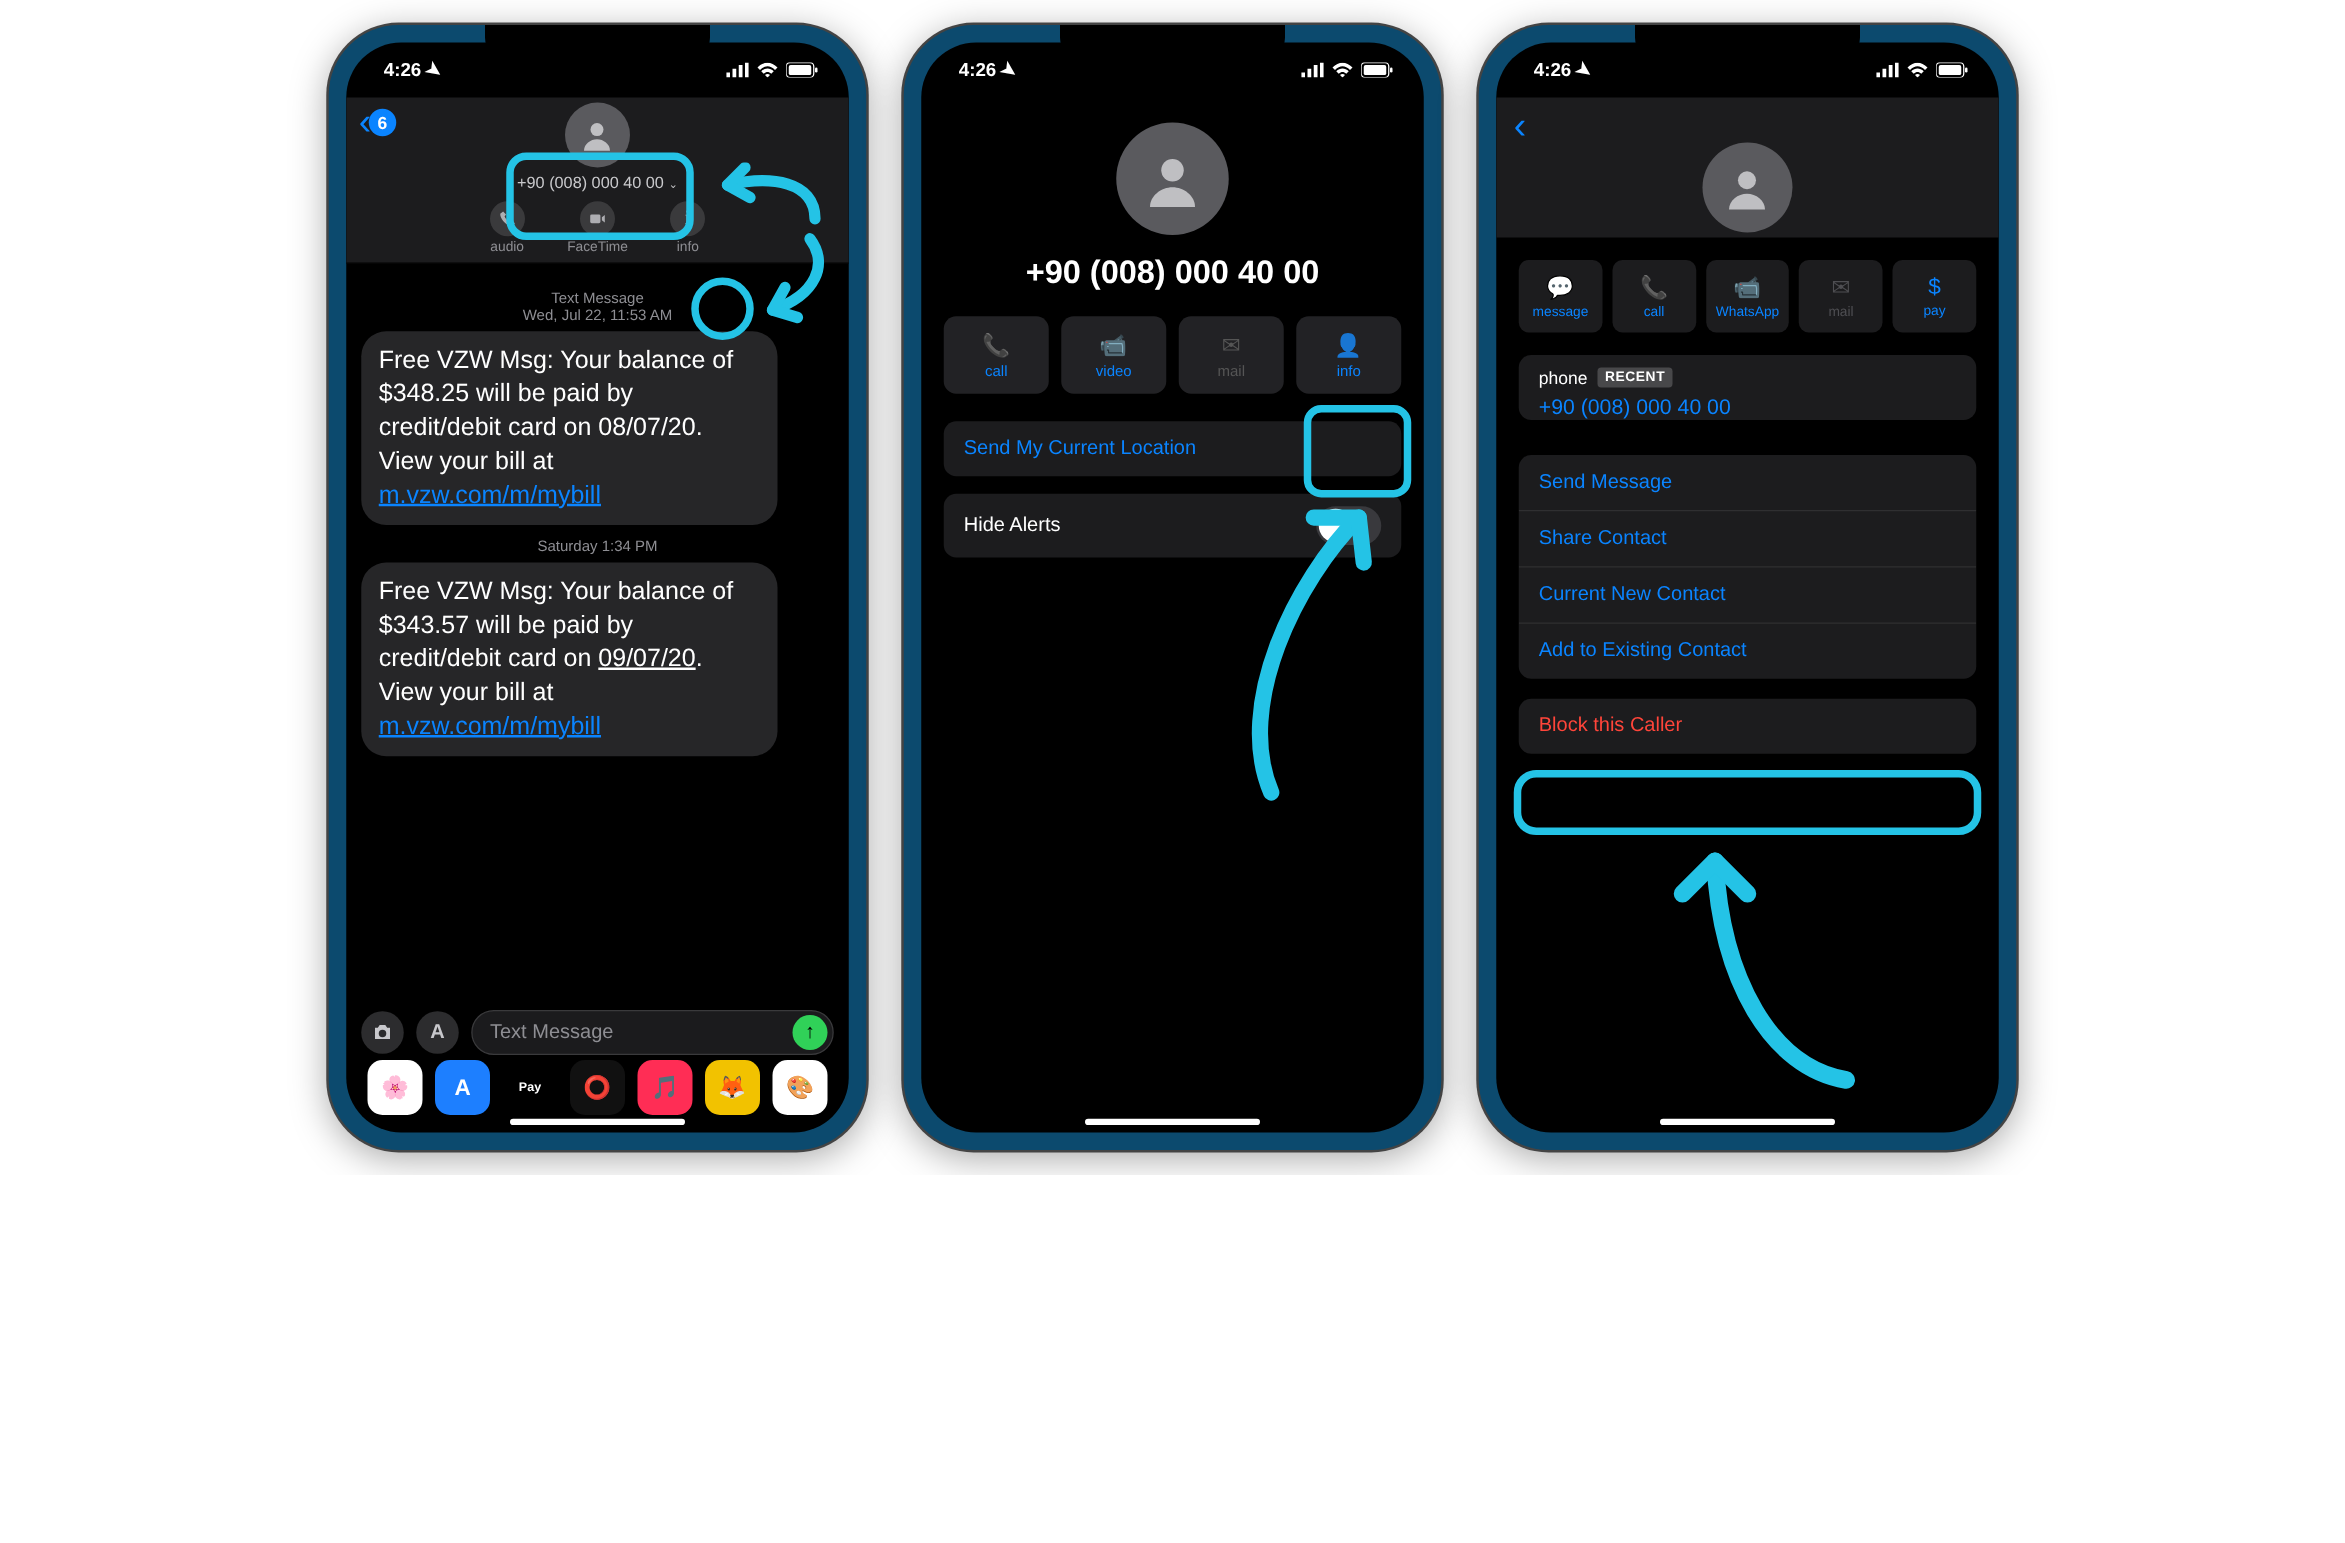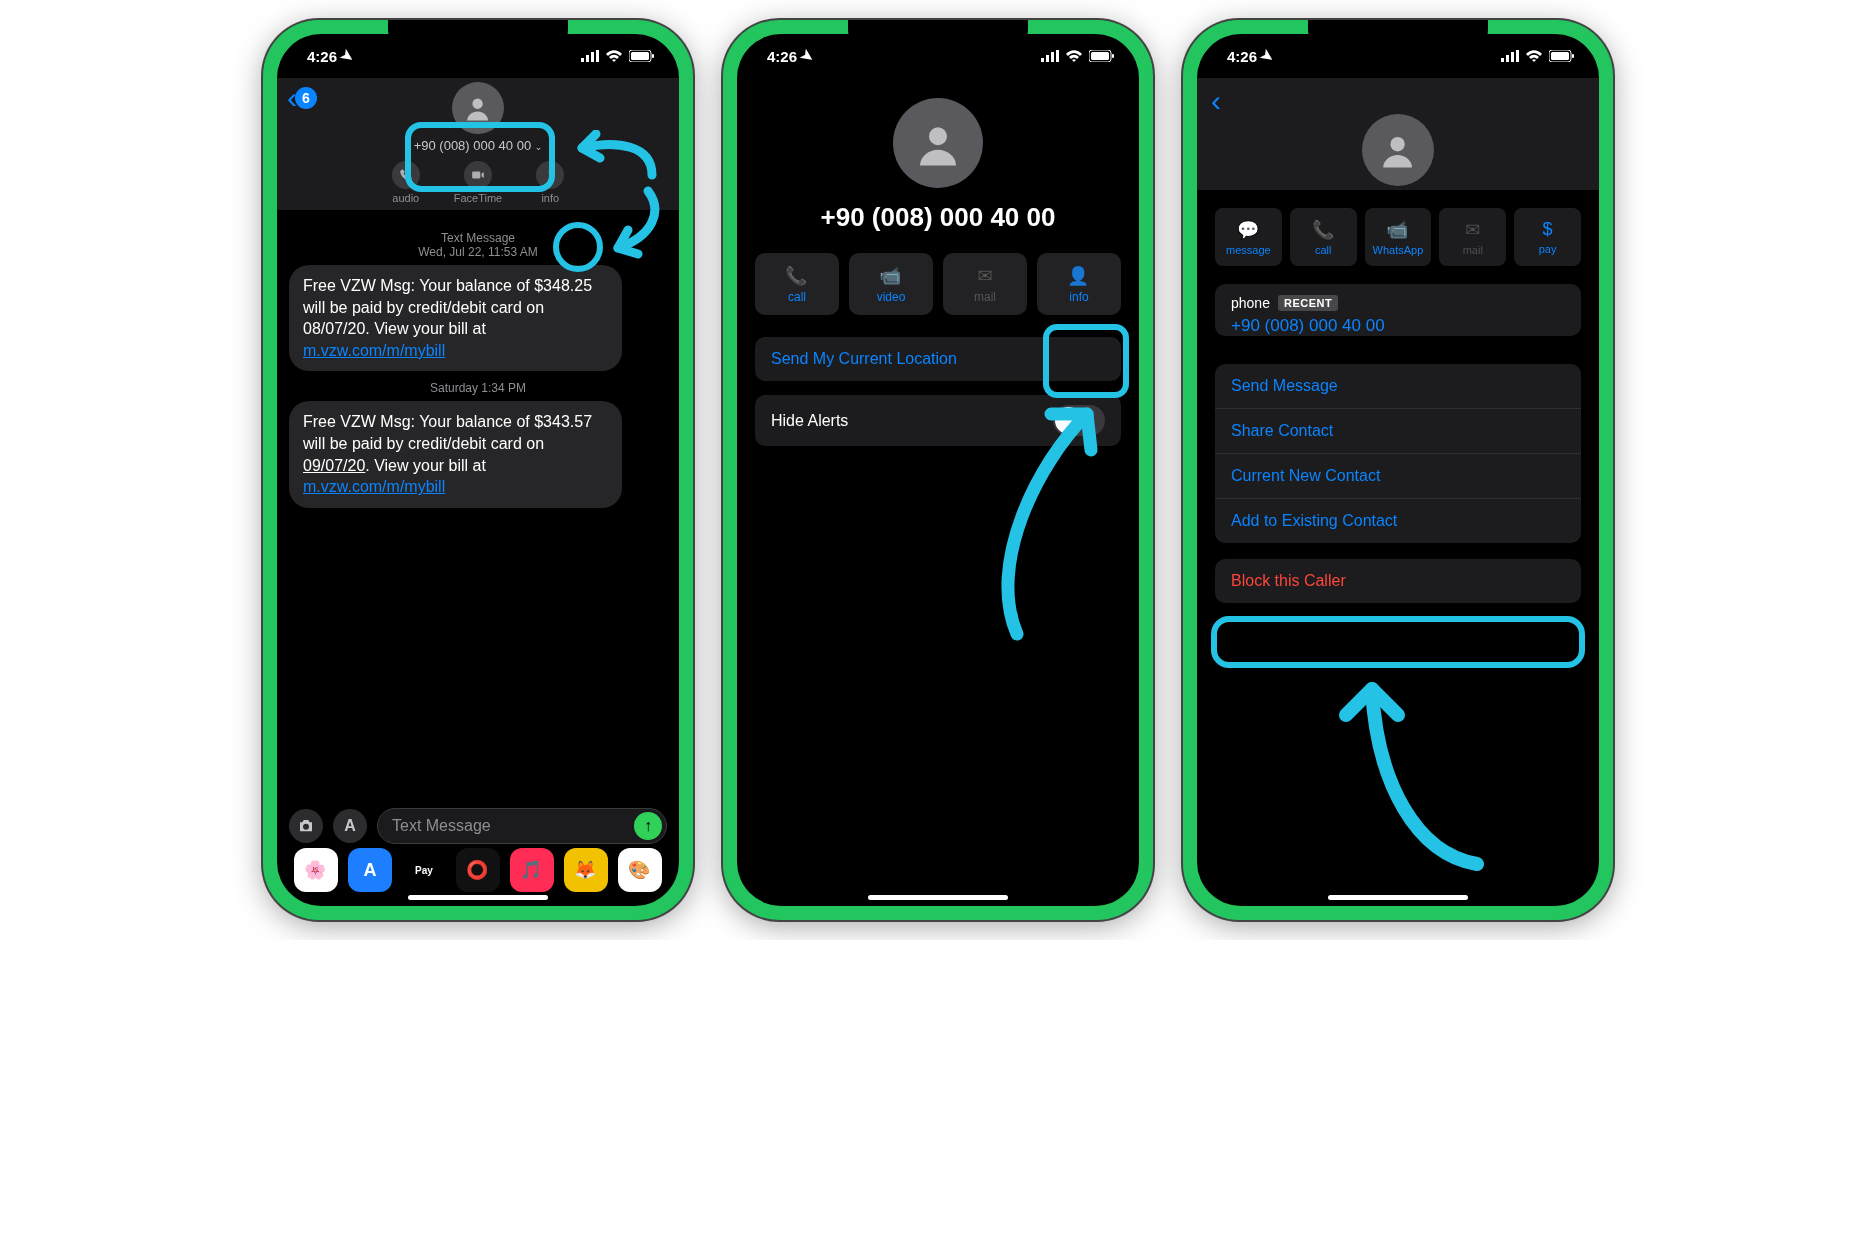--- a/index.html
+++ b/index.html
@@ -8,21 +8,21 @@
     font-family: -apple-system, BlinkMacSystemFont, "Segoe UI", Helvetica, Arial, sans-serif;
     display: flex;
     gap: 30px;
     padding: 20px;
     justify-content: center;
     align-items: flex-start;
   }
   .phone {
     width: 430px;
     height: 900px;
-    background: #22c55e;
+    background: #0c4a6e;
     border-radius: 56px;
     padding: 14px;
     position: relative;
     box-shadow: 0 0 0 2px #444, 0 6px 30px rgba(0,0,0,0.35);
     flex-shrink: 0;
   }
   .screen {
     width: 100%;
     height: 100%;
     background: #000;
@@ -93,21 +93,21 @@
   .s1-actions { display:flex; justify-content:center; gap: 34px; margin-top: 8px; }
   .s1-action { display:flex; flex-direction:column; align-items:center; color:#8e8e93; font-size:11px; }
   .s1-action .ic {
     width:28px; height:28px; border-radius:50%; background:#3a3a3c;
     display:flex; align-items:center; justify-content:center; margin-bottom:3px;
   }
   .s1-body { padding: 10px 12px 0; }
   .date-label { text-align:center; color:#8e8e93; font-size:12px; margin: 10px 0 6px; }
   .bubble {
     background:#262628; color:#fff; border-radius:20px;
-    padding: 10px 14px; font-size:16px; line-height:1.35;
+    padding: 10px 14px; font-size:20px; line-height:1.35;
     max-width: 88%;
   }
   .bubble a { color:#0a84ff; text-decoration:underline; }
   .underline { text-decoration:underline; }
   .s1-input-row {
     position:absolute; bottom: 62px; left:0; right:0;
     display:flex; align-items:center; gap:10px; padding: 0 12px;
   }
   .round-btn { width:34px; height:34px; border-radius:50%; background:#2c2c2e;
     display:flex; align-items:center; justify-content:center; color:#c8c8cc;}

